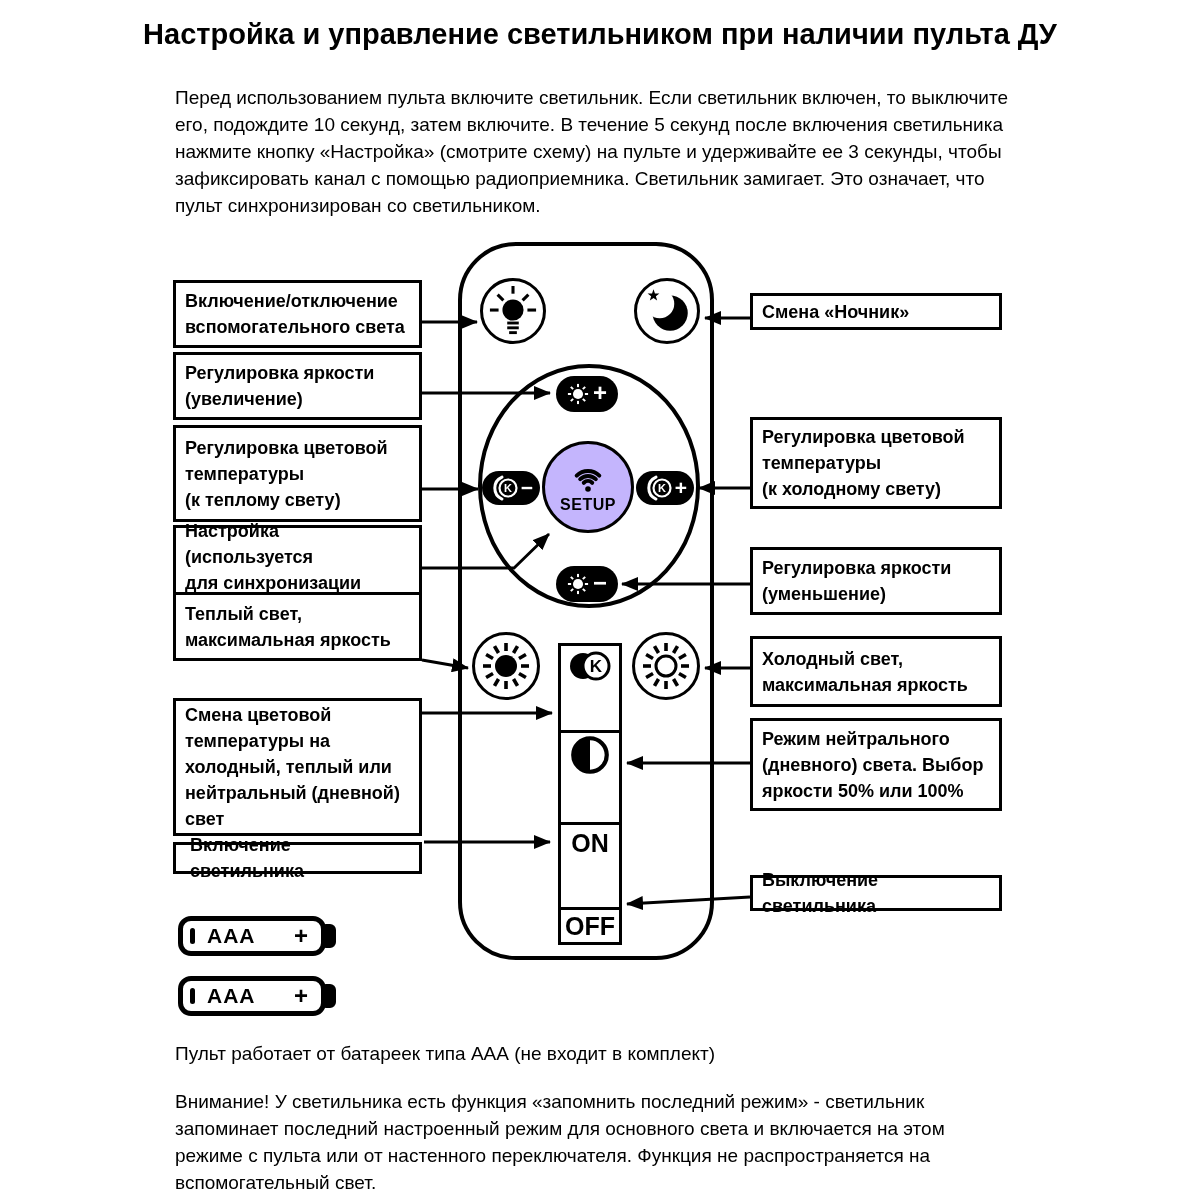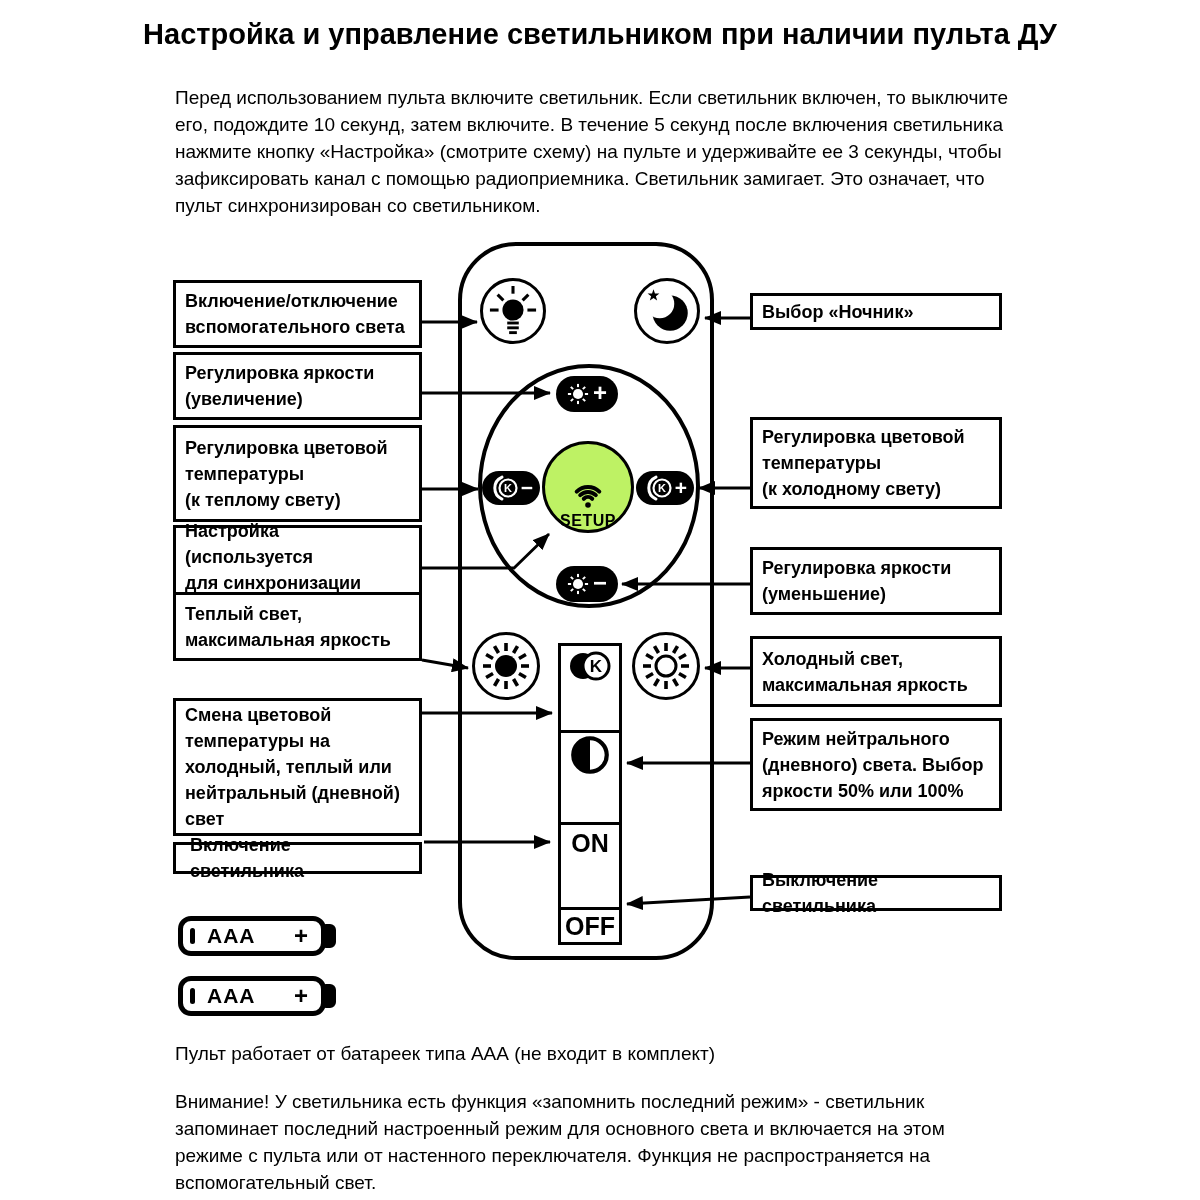--- a/index.html
+++ b/index.html
@@ -44,22 +44,22 @@
   .pill {
     position:absolute; background:#000; color:#fff; border-radius:18px;
     display:flex; align-items:center; justify-content:center; z-index:2;
   }
   .pill .sym { font-weight:bold; font-size:24px; line-height:1; margin-top:-2px; }
   .pill-sun { width:62px; height:36px; gap:4px; }
   .pill-k { width:58px; height:34px; gap:2px; }
   .pill-k .sym { font-size:21px; }
   .setup-btn {
     position:absolute; left:542px; top:441px; width:92px; height:92px;
-    box-sizing:border-box; border:3px solid #000; border-radius:50%; background:#bef264;
-    display:flex; flex-direction:column; align-items:center; justify-content:flex-end; z-index:2;
+    box-sizing:border-box; border:3px solid #000; border-radius:50%; background:#c4b5fd;
+    display:flex; flex-direction:column; align-items:center; justify-content:center; z-index:2;
   }
   .setup-label { font-size:16px; font-weight:bold; margin-top:1px; letter-spacing:0.5px; }
 
   .btn-column {
     position:absolute; left:558px; top:643px; width:64px; height:302px;
     box-sizing:border-box; border:3px solid #000; background:#fff; z-index:2;
     display:flex; flex-direction:column;
   }
   .col-cell {
     box-sizing:border-box; display:flex; align-items:center; justify-content:center;
@@ -108,21 +108,21 @@
 пульта и светильника)</div>
   <div class="callout" style="left:173px;top:592px;width:249px;height:69px">Теплый свет,
 максимальная яркость</div>
   <div class="callout" style="left:173px;top:698px;width:249px;height:138px">Смена цветовой
 температуры на
 холодный, теплый или
 нейтральный (дневной)
 свет</div>
   <div class="callout" style="left:173px;top:842px;width:249px;height:32px;padding:0 14px">Включение светильника</div>
 
-  <div class="callout" style="left:750px;top:293px;width:252px;height:37px">Выбор «Ночник»</div>
+  <div class="callout" style="left:750px;top:293px;width:252px;height:37px">Смена «Ночник»</div>
   <div class="callout" style="left:750px;top:417px;width:252px;height:92px">Регулировка цветовой
 температуры
 (к холодному свету)</div>
   <div class="callout" style="left:750px;top:547px;width:252px;height:68px">Регулировка яркости
 (уменьшение)</div>
   <div class="callout" style="left:750px;top:636px;width:252px;height:71px">Холодный свет,
 максимальная яркость</div>
   <div class="callout" style="left:750px;top:718px;width:252px;height:93px">Режим нейтрального
 (дневного) света. Выбор
 яркости 50% или 100%</div>

